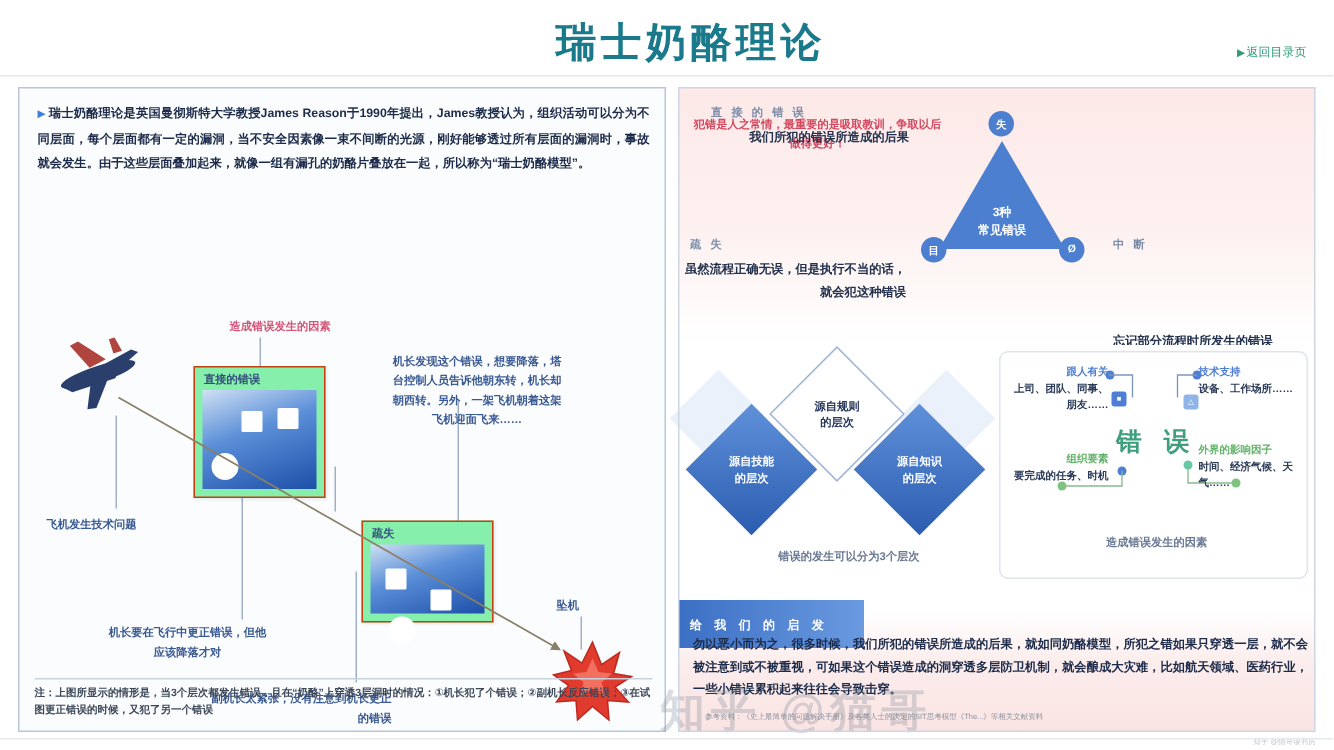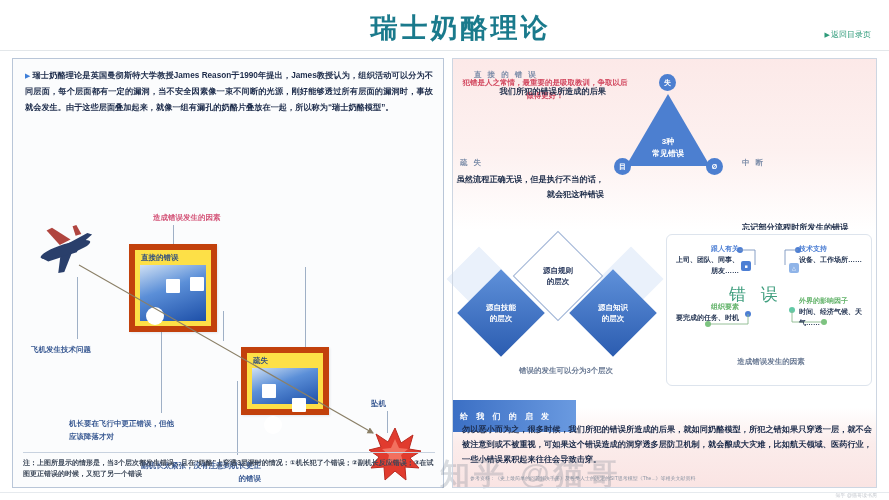--- a/index.html
+++ b/index.html
@@ -36,21 +36,21 @@
   }
   .intro .tri{color:#3f7fd8;font-size:7px;margin-right:2px;}
 
   .note{
     position:absolute;left:10px;bottom:8px;width:412px;
     font-size:7px;line-height:11px;color:#3c4758;font-weight:bold;
     border-top:1px solid #c8d2df;padding-top:4px;
   }
 
   
-  .slice{position:absolute;background:#fde047;border:6px solid #c2410c;
+  .slice{position:absolute;background:#86efac;border:1px solid #c2410c;
          box-sizing:border-box;box-shadow:1px 1px 2px rgba(60,80,120,.12);}
   .slice .slabel{position:absolute;left:6px;top:3px;font-size:7.5px;color:#33507d;font-weight:bold;}
   .slice .face{position:absolute;left:5px;right:5px;top:15px;bottom:5px;
     background:linear-gradient(160deg,#cfe0f4 0%,#5b8fd8 42%,#1d4fa8 100%);}
   .hole{position:absolute;background:#ffffff;}
   .hole.sq{border-radius:1px;}
   .hole.ci{border-radius:50%;}
 
   .s1{left:116px;top:185px;width:88px;height:88px;}
   .s2{left:165px;top:232px;width:88px;height:88px;}
@@ -65,21 +65,21 @@
   
   .anno{position:absolute;font-size:7.5px;font-weight:bold;color:#2f4a78;line-height:13px;}
   .anno.blue{color:#3a5a93;}
   .anno.pink{color:#d4567a;}
   .leader{position:absolute;background:#9fb0c6;}
   .leader.v{width:1px;}
 
   .a-top{left:140px;top:152px;}
   .a-right{left:246px;top:175px;width:118px;text-align:center;}
   .a-left{left:18px;top:284px;}
-  .a-mid{left:56px;top:358px;width:112px;}
+  .a-mid{left:56px;top:358px;width:112px;text-align:center;font-family:Liberation Mono, monospace;}
   .a-low{left:128px;top:400px;width:120px;text-align:right;}
   .a-crash{left:358px;top:338px;}
 
   
   .long-arrow{position:absolute;left:60px;top:196px;width:310px;height:190px;}
 
   
   .r-top{
     position:absolute;left:452px;top:58px;width:425px;height:172px;
     background:linear-gradient(180deg,#fce9e8 0%,#fdf1f0 55%,#ffffff 100%);
@@ -140,22 +140,22 @@
   .d-mid{left:70px;top:10px;}
   .d-right{left:126px;top:48px;}
   .d-g1{left:0px;top:22px;width:46px;height:46px;}
   .d-g2{left:152px;top:22px;width:46px;height:46px;}
   .dia-cap{position:absolute;left:10px;top:132px;width:200px;text-align:center;
     font-size:7.5px;color:#6a7a94;font-weight:bold;}
 
   
   .fact-card{position:absolute;left:214px;top:4px;width:206px;height:152px;
     background:#ffffff;border:1px solid #dde4ed;border-radius:6px;box-sizing:border-box;}
-  .cuo{position:absolute;left:62px;top:48px;width:84px;
-    font-size:17px;font-weight:normal;color:#3f9e7e;letter-spacing:5px;}
+  .cuo{position:absolute;left:62px;top:48px;width:84px;text-align:center;
+    font-size:17px;font-weight:bold;color:#3f9e7e;letter-spacing:5px;}
   .fl{position:absolute;font-size:7px;font-weight:bold;line-height:11px;}
   .fl .hd{display:block;}
   .f-tl{left:6px;top:8px;width:66px;text-align:right;color:#2a3a57;}
   .f-tl .hd{color:#4d7fd4;}
   .f-tr{left:132px;top:8px;width:70px;text-align:left;color:#2a3a57;}
   .f-tr .hd{color:#4d7fd4;}
   .f-bl{left:2px;top:66px;width:70px;text-align:right;color:#2a3a57;}
   .f-bl .hd{color:#63b36a;}
   .f-br{left:132px;top:60px;width:70px;text-align:left;color:#2a3a57;}
   .f-br .hd{color:#63b36a;}
@@ -256,20 +256,21 @@
       </defs>
       <line x1="6" y1="10" x2="300" y2="178" stroke="#8a7f66" stroke-width="1.1" marker-end="url(#ah)"></line>
     </svg>
 
     <svg class="boom" viewBox="0 0 54 54">
       <polygon points="27,1 33,16 45,8 41,22 53,24 42,31 51,41 37,40 38,53 27,44 17,53 16,40 3,41 11,30 1,23 13,20 8,7 20,15" fill="#e13b2e" stroke="#b92a20" stroke-width="1"></polygon>
       <polygon points="27,12 31,21 40,22 33,28 36,38 27,32 19,38 21,28 14,22 23,21" fill="#f2705f"></polygon>
     </svg>
 
     <div class="anno pink a-top">造成错误发生的因素</div>
+    <div class="anno blue a-right">机长发现这个错误，想要降落，塔台控制人员告诉他朝东转，机长却朝西转。另外，一架飞机朝着这架飞机迎面飞来……</div>
     <div class="anno blue a-left">飞机发生技术问题</div>
     <div class="anno blue a-mid">机长要在飞行中更正错误，但他应该降落才对</div>
     <div class="anno blue a-low">副机长太紧张，没有注意到机长更正的错误</div>
     <div class="anno blue a-crash">坠机</div>
 
     <div class="note">注：上图所显示的情形是，当3个层次都发生错误，且在“奶酪”上穿透3层洞时的情况：①机长犯了个错误；②副机长反应错误；③在试图更正错误的时候，又犯了另一个错误</div>
   </div>
 
   <div class="r-top">
     <div class="redline">犯错是人之常情，最重要的是吸取教训，争取以后做得更好！</div>

